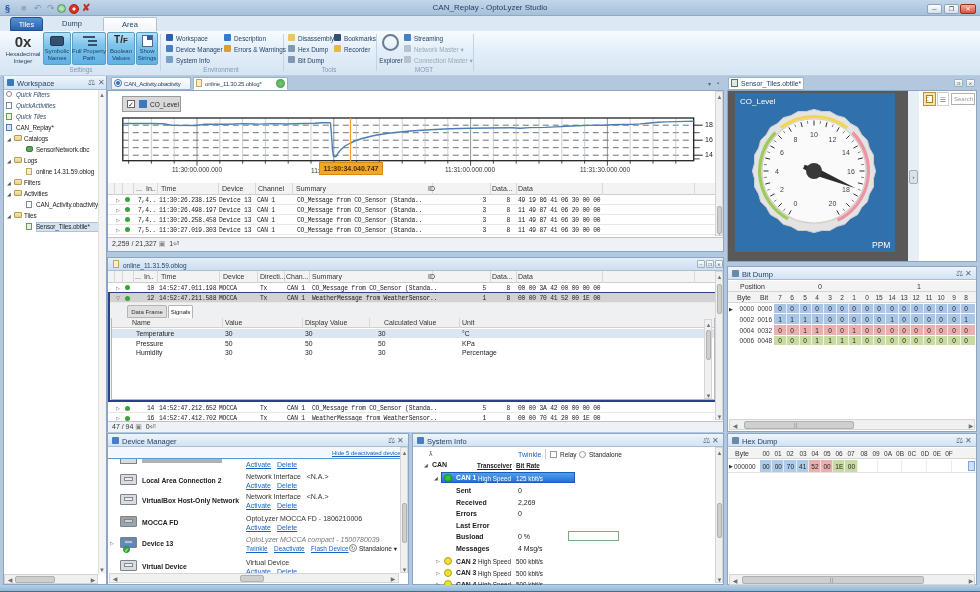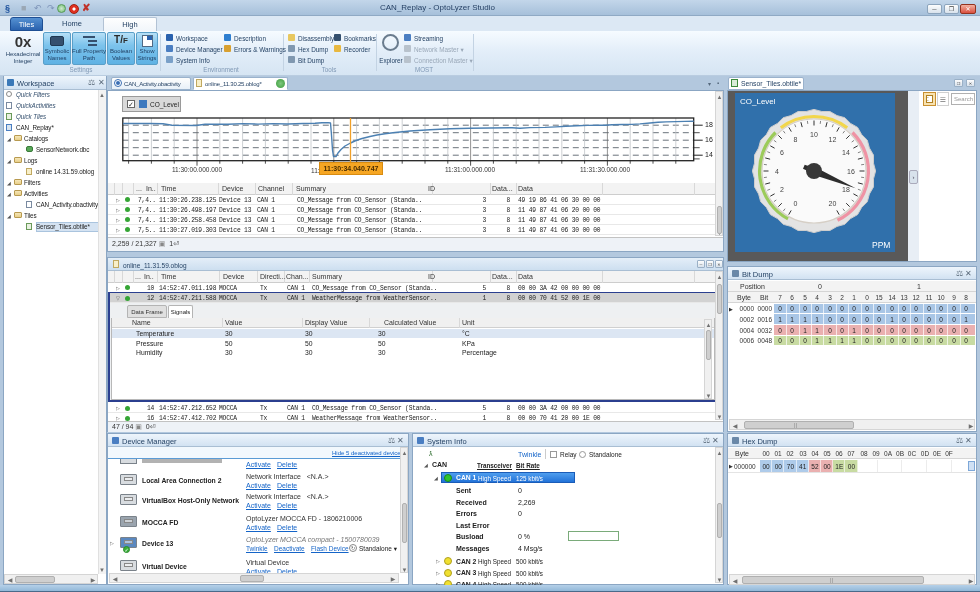--- a/index.html
+++ b/index.html
@@ -17,28 +17,28 @@
 </style></head>
 <body>
 <div class="abs" style="left:0;top:0;width:980px;height:16px;background:linear-gradient(#c3d6ea,#a6c0da);border-bottom:1px solid #8fa9c4;"></div>
 <div class="abs" style="left:5px;top:3px;width:9px;height:10px;font-size:9px;font-weight:bold;color:#1a4f9c;">§</div>
 <div class="abs" style="left:21px;top:3px;font-size:9px;color:#9aa7b4;line-height:10px;">■</div>
 <div class="abs" style="left:34px;top:3px;font-size:9px;color:#7d93b8;line-height:10px;">↶</div>
 <div class="abs" style="left:47px;top:3px;font-size:9px;color:#7d93b8;line-height:10px;">↷</div>
 <div class="abs" style="left:57px;top:4px;width:9px;height:9px;border-radius:50%;background:radial-gradient(#cfe8cf,#6fbf6f);border:1px solid #579a57;"></div>
 <div class="abs" style="left:69px;top:4px;width:10px;height:10px;border-radius:50%;background:radial-gradient(#fff 20%,#e03020 35%);border:1px solid #a02010;"></div>
 <div class="abs" style="left:82px;top:2px;font-size:10px;color:#c03028;font-weight:bold;">✘</div>
-<div class="abs" style="left:380px;top:3px;width:220px;font-size:8px;color:#243f63;">CAN_Replay - OptoLyzer Studio</div>
+<div class="abs" style="left:380px;top:3px;width:220px;text-align:center;font-size:8px;color:#243f63;">CAN_Replay - OptoLyzer Studio</div>
 <div class="abs" style="left:927px;top:4px;width:15px;height:10px;background:linear-gradient(#fdfdfd,#d8e2ec);border:1px solid #8ca4bc;border-radius:2px;font-size:6px;color:#444;text-align:center;line-height:8px;">─</div>
 <div class="abs" style="left:944px;top:4px;width:15px;height:10px;background:linear-gradient(#fdfdfd,#d8e2ec);border:1px solid #8ca4bc;border-radius:2px;font-size:6px;color:#444;text-align:center;line-height:8px;">❐</div>
 <div class="abs" style="left:960px;top:4px;width:16px;height:10px;background:linear-gradient(#f2b0a0,#d94f3f);border:1px solid #93321f;border-radius:2px;font-size:6px;color:#fff;text-align:center;line-height:8px;">✕</div>
 <div class="abs" style="left:0;top:16px;width:980px;height:15px;background:#dce8f4;"></div>
 <div class="abs" style="left:10px;top:17px;width:33px;height:14px;background:linear-gradient(#5591d2,#2a62ae);border:1px solid #1e4f94;border-radius:3px 3px 0 0;color:#fff;font-size:7.5px;text-align:center;line-height:14px;">Tiles</div>
-<div class="abs nav" style="left:52px;top:17px;width:40px;height:14px;font-size:7.5px;text-align:center;line-height:14px;">Home</div>
-<div class="abs nav" style="left:103px;top:17px;width:54px;height:15px;background:linear-gradient(#fefefe,#f0f5fa);border:1px solid #b2c2d4;border-bottom:none;border-radius:2px 2px 0 0;font-size:7.5px;text-align:center;line-height:14px;">High</div>
+<div class="abs nav" style="left:52px;top:17px;width:40px;height:14px;font-size:7.5px;text-align:center;line-height:14px;">Dump</div>
+<div class="abs nav" style="left:103px;top:17px;width:54px;height:15px;background:linear-gradient(#fefefe,#f0f5fa);border:1px solid #b2c2d4;border-bottom:none;border-radius:2px 2px 0 0;font-size:7.5px;text-align:center;line-height:14px;">Area</div>
 <div class="abs" style="left:0;top:31px;width:980px;height:45px;background:linear-gradient(#f6fbff,#e3eef9 45%,#d6e5f3);border-bottom:1px solid #b9cce0;"></div>
 <div class="abs" style="left:160px;top:34px;width:1px;height:37px;background:#c3d3e3;"></div>
 <div class="abs" style="left:283px;top:34px;width:1px;height:37px;background:#c3d3e3;"></div>
 <div class="abs" style="left:376px;top:34px;width:1px;height:37px;background:#c3d3e3;"></div>
 <div class="abs" style="left:473px;top:34px;width:1px;height:37px;background:#c3d3e3;"></div>
 <div class="abs" style="left:41px;top:66px;width:80px;text-align:center;font-size:6.3px;color:#8099b5;">Settings</div>
 <div class="abs" style="left:181px;top:66px;width:80px;text-align:center;font-size:6.3px;color:#8099b5;">Environment</div>
 <div class="abs" style="left:289px;top:66px;width:80px;text-align:center;font-size:6.3px;color:#8099b5;">Tools</div>
 <div class="abs" style="left:384px;top:66px;width:80px;text-align:center;font-size:6.3px;color:#8099b5;">MOST</div>
 <div class="abs" style="left:4px;top:33px;width:38px;height:39px;">

